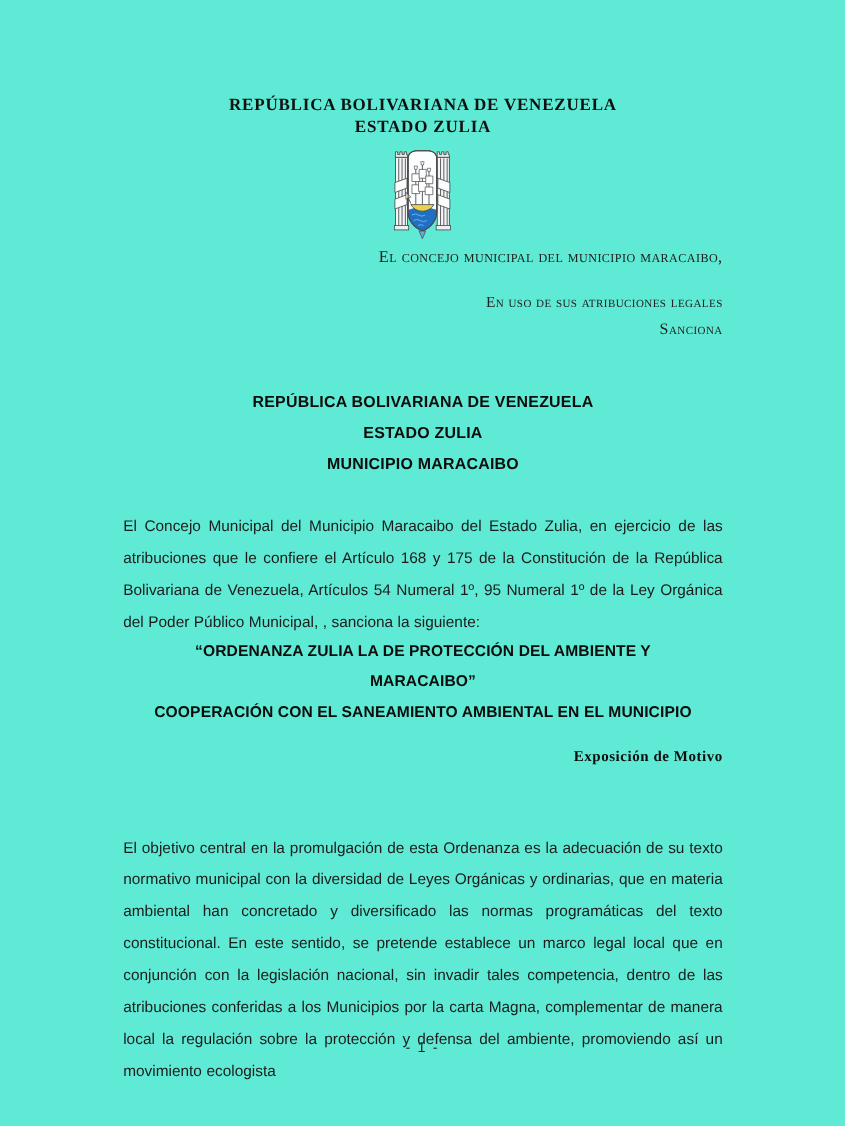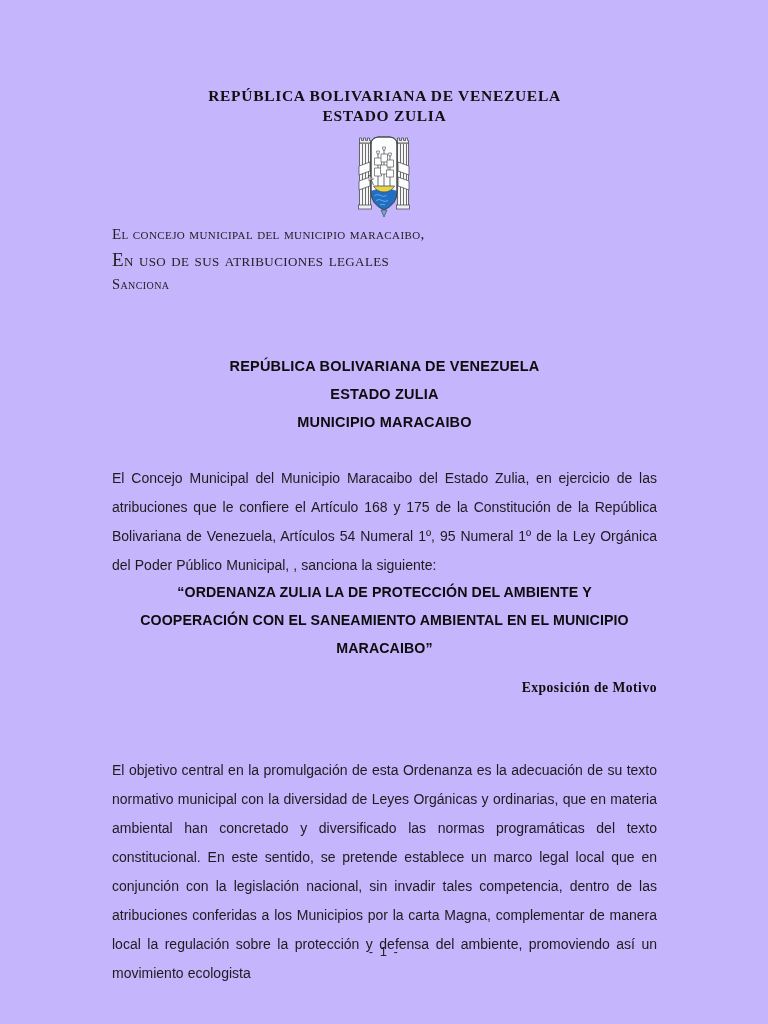--- a/index.html
+++ b/index.html
@@ -14,21 +14,21 @@
     position: relative;
     overflow: hidden;
     font-family: "Liberation Sans", sans-serif;
     color: #1a1a1a;
     -webkit-font-smoothing: antialiased;
   }
 
   .page {
     position: absolute;
     inset: 0;
-    background: #c4b5fd;
+    background: #5eead4;
   }
 
   
   .masthead {
     position: absolute;
     left: 112px;
     top: 86px;
     width: 545px;
     text-align: center;
     font-family: "Liberation Serif", serif;
@@ -51,32 +51,32 @@
   .emblem {
     display: block;
   }
 
   
   .preamble {
     position: absolute;
     left: 112px;
     top: 222px;
     width: 545px;
-    text-align: left;
+    text-align: right;
     font-family: "Liberation Serif", serif;
     color: #222;
   }
   .preamble .pl {
     font-variant: small-caps;
     text-transform: lowercase;
     letter-spacing: 0.4px;
   }
   .preamble .pl::first-letter { text-transform: uppercase; }
   .pl-1 { font-size: 15px; line-height: 25px; }
-  .pl-2 { font-size: 19px; line-height: 25px; }
+  .pl-2 { font-size: 14px; line-height: 25px; margin-top: 16px; }
   .pl-3 { font-size: 14.5px; line-height: 25px; letter-spacing: 1.4px; }
   .pl-4 { font-size: 13px; line-height: 23px; letter-spacing: 0.3px; }
 
   
   .heading-block {
     position: absolute;
     left: 112px;
     top: 352px;
     width: 545px;
     text-align: center;
@@ -230,22 +230,22 @@
   <div class="heading-block">
     <div>REPÚBLICA BOLIVARIANA DE VENEZUELA</div>
     <div>ESTADO ZULIA</div>
     <div>MUNICIPIO MARACAIBO</div>
   </div>
 
   <p class="body-par" id="par-1">El Concejo Municipal del Municipio Maracaibo del Estado Zulia, en ejercicio de las atribuciones que le confiere el Artículo 168 y 175 de la Constitución de la República Bolivariana de Venezuela, Artículos 54 Numeral 1º, 95 Numeral 1º de la Ley Orgánica del Poder Público Municipal, , sanciona la siguiente:</p>
 
   <div class="ord-title">
     <div>“ORDENANZA ZULIA LA DE PROTECCIÓN DEL AMBIENTE Y</div>
+    <div>MARACAIBO”</div>
     <div>COOPERACIÓN CON EL SANEAMIENTO AMBIENTAL EN EL MUNICIPIO</div>
-    <div>MARACAIBO”</div>
   </div>
 
   <div class="section-head">Exposición de Motivo</div>
 
   <p class="body-par" id="par-2">El objetivo central en la promulgación de esta Ordenanza es la adecuación de su texto normativo municipal con la diversidad de Leyes Orgánicas y ordinarias, que en materia ambiental han concretado y diversificado las normas programáticas del texto constitucional. En este sentido, se pretende establece un marco legal local que en conjunción con la legislación nacional, sin invadir tales competencia,  dentro de las atribuciones conferidas a los Municipios  por la carta Magna, complementar de manera local la regulación sobre la protección y defensa del ambiente, promoviendo así un movimiento ecologista</p>
 
   <div class="footer">- 1 -</div>
 
 </div>
 

